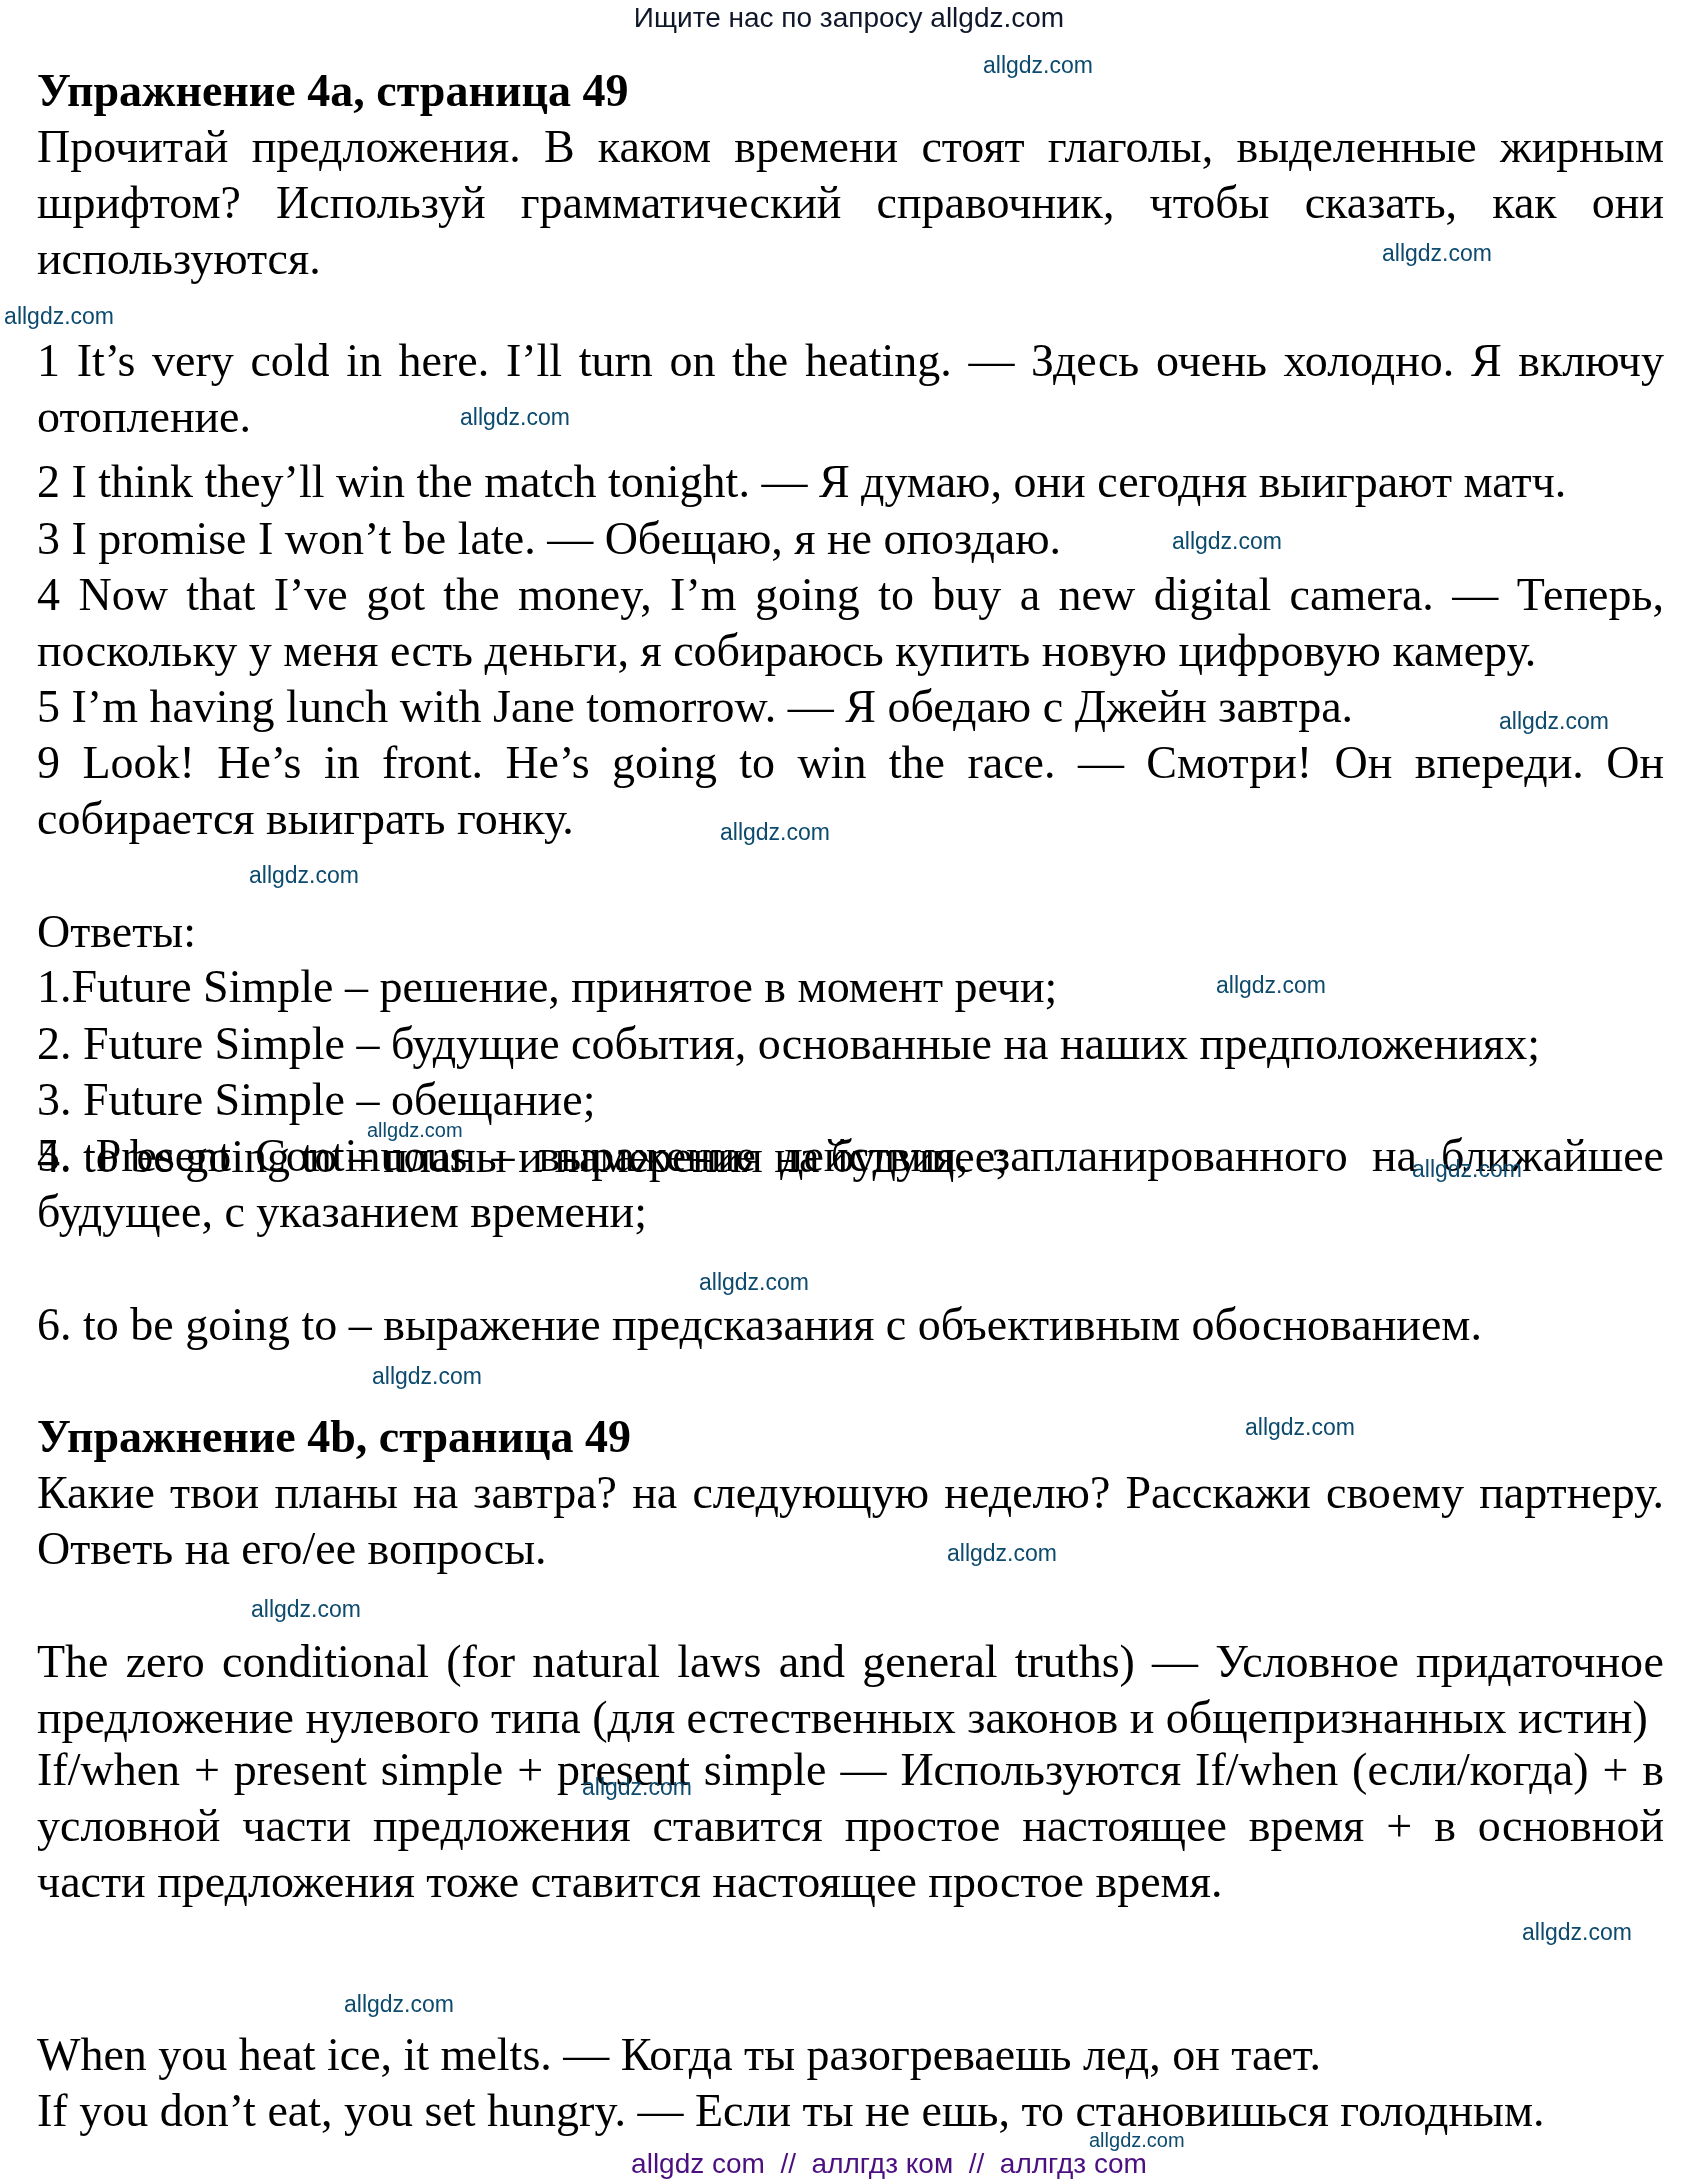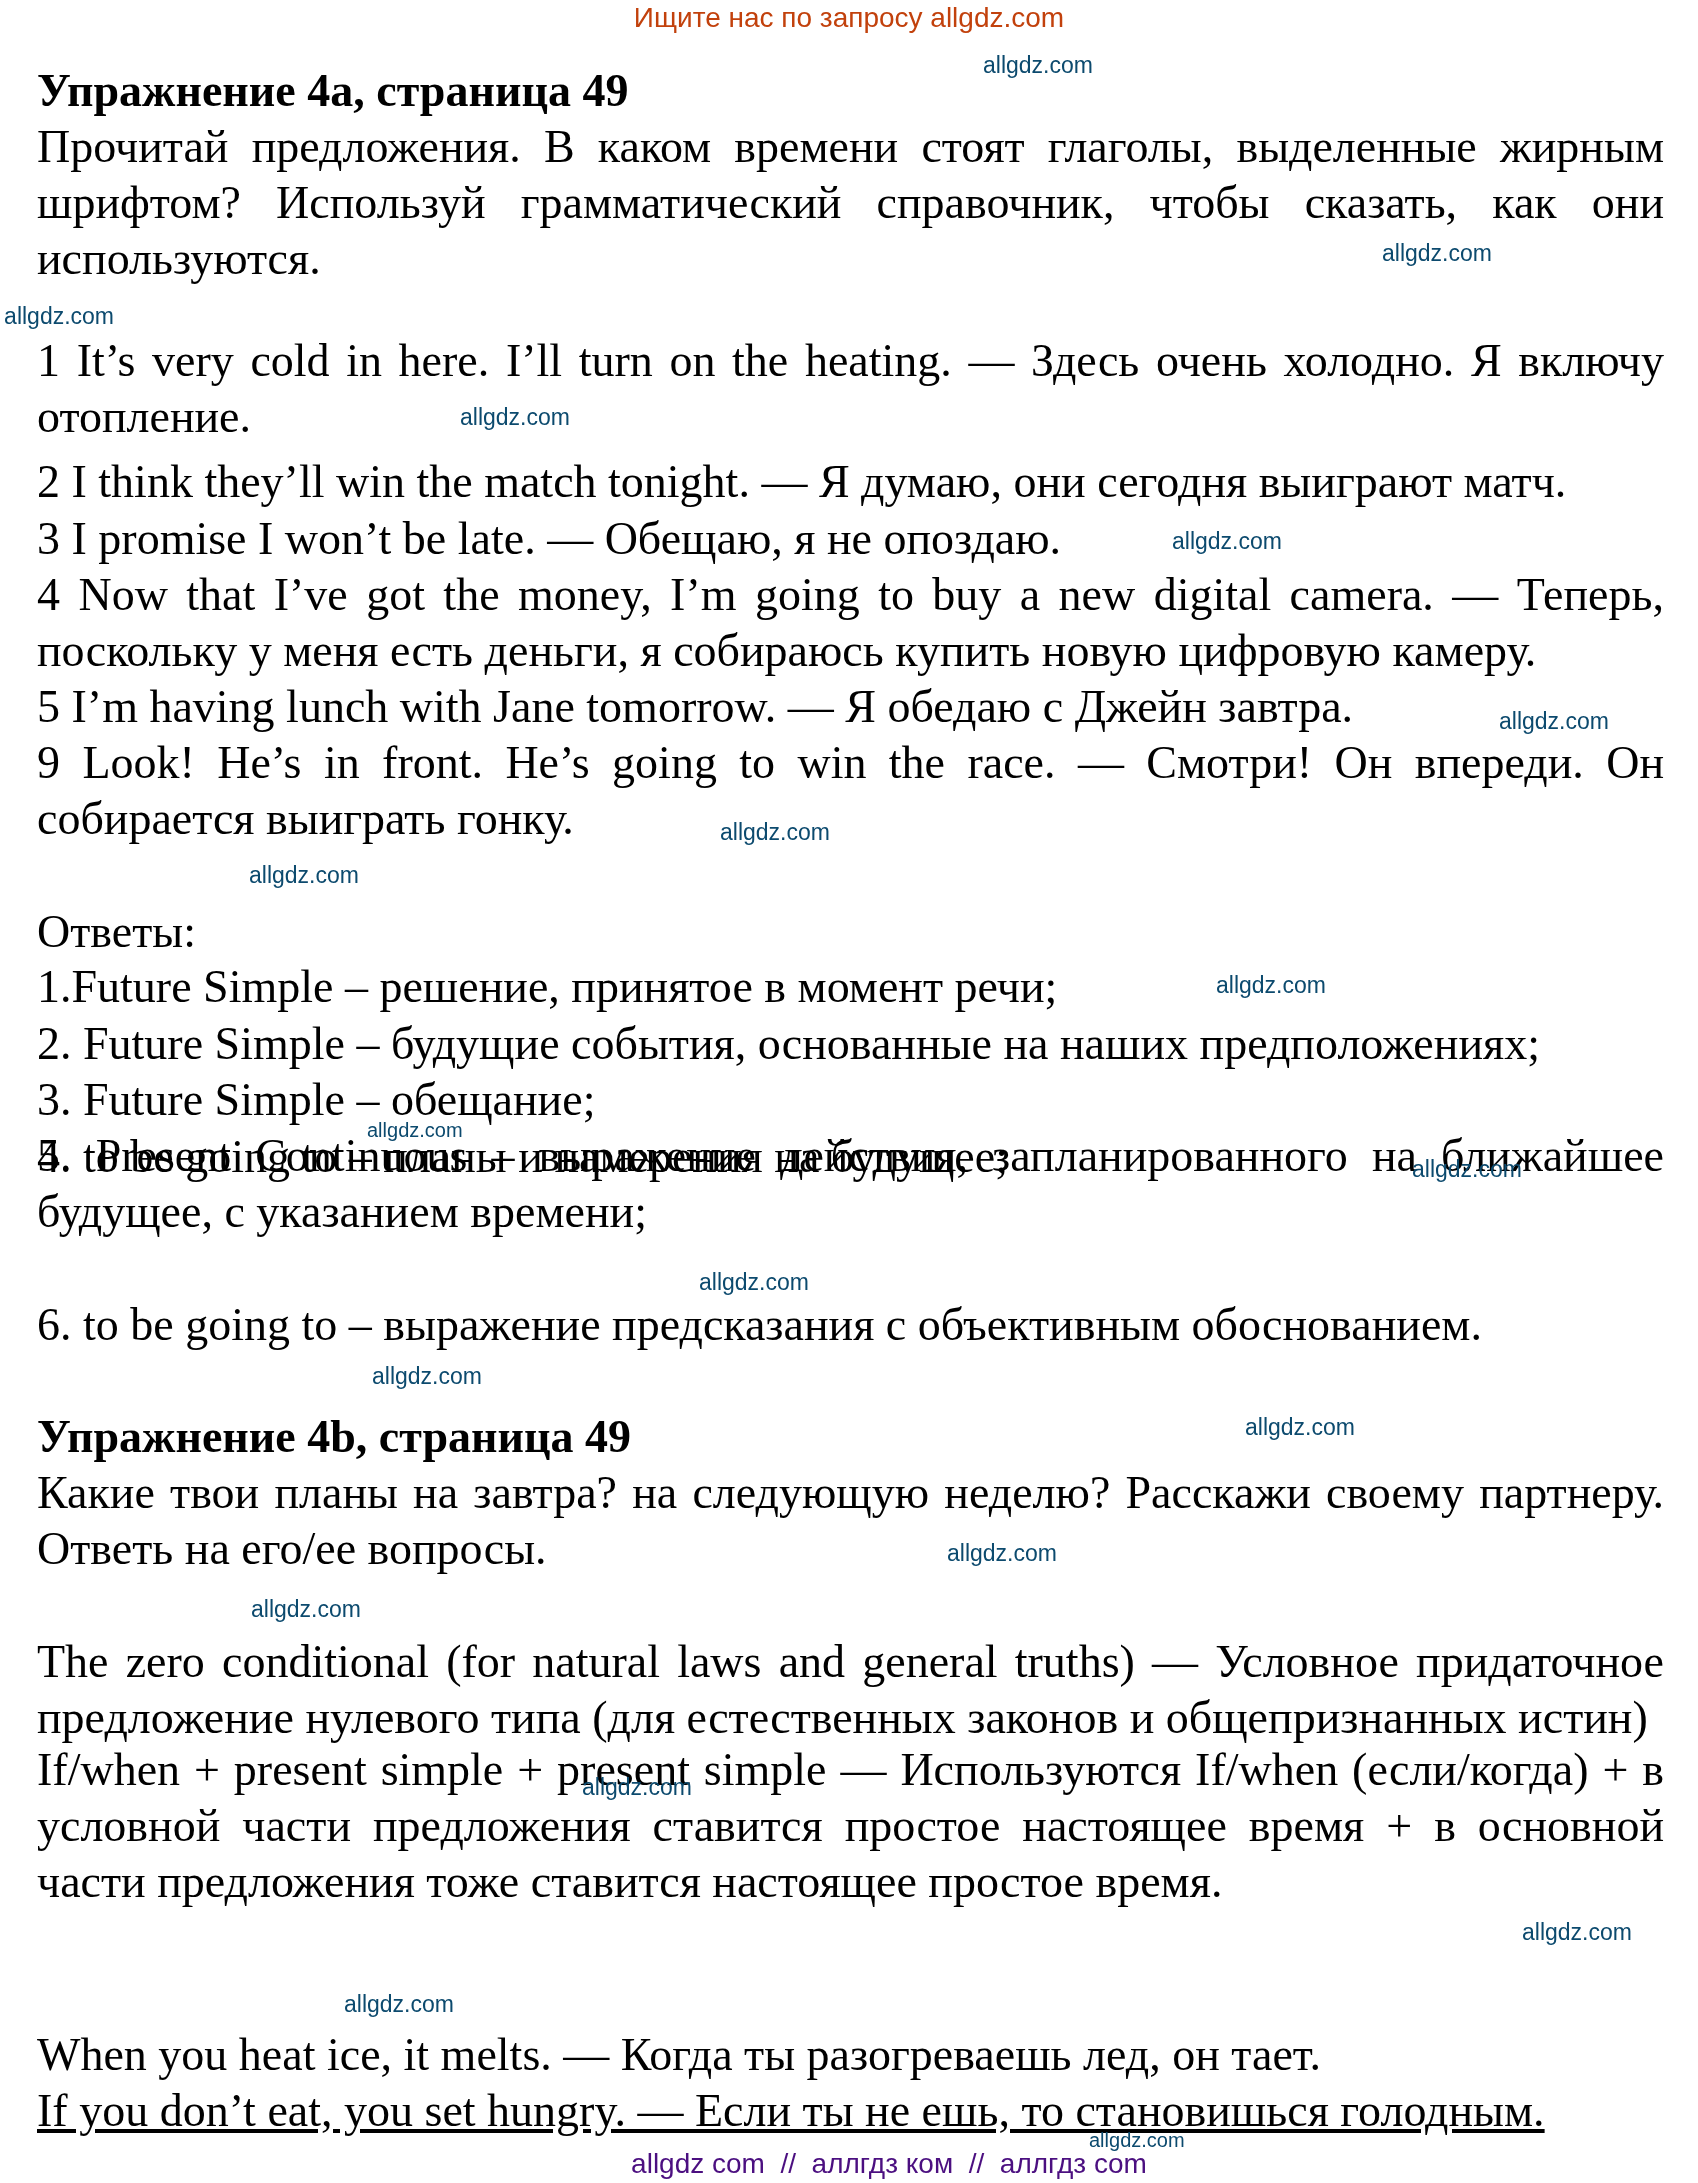--- a/index.html
+++ b/index.html
@@ -1,18 +1,18 @@
 <!DOCTYPE html>
 <html style="font-size:13.3px"><head>
 <meta charset="utf-8">
 <style>
   html, body { margin:0; padding:0; background:#ffffff; }
   body { width:1698px; height:2183px; position:relative; overflow:hidden; }
   .banner { position:absolute; top:0; left:0; width:1698px; height:36px; text-align:center;
-    font-family:"Liberation Sans", sans-serif; font-size:28px; line-height:36px; color:#c2410c; }
+    font-family:"Liberation Sans", sans-serif; font-size:28px; line-height:36px; color:#0f172a; }
   .footer { position:absolute; top:2146px; left:0; width:1698px; height:36px; text-align:center;
     font-family:"Liberation Sans", sans-serif; font-size:28px; line-height:36px; color:#4b0f80; white-space:pre;margin-left:40px; }
   .doc { position:absolute; left:37px; width:1627px;
     font-family:"Liberation Serif", serif; font-size:46px; line-height:56px; color:#000; }
   .h { font-weight:bold; }
   .j { text-align:justify; text-align-last:left; }
   .line { white-space:nowrap; }
   .wm { position:absolute; font-family:"Liberation Sans", sans-serif; font-size:23px; color:#0c4a6e; line-height:25px; white-space:nowrap; }
   .wm.sm { font-size:20px; }
 </style>
@@ -38,21 +38,21 @@
 <div class="doc line" style="top:1072px;">3. Future Simple – обещание;</div>
 <div class="doc line" style="top:1129px;">4. to be going to – планы и намерения на будущее;</div>
 <div class="doc j" style="top:1128px;">5. Present Continuous – выражение действия, запланированного на ближайшее будущее, с указанием времени;</div>
 <div class="doc line" style="top:1297px;">6. to be going to – выражение предсказания с объективным обоснованием.</div>
 
 <div class="doc h line" style="top:1409px;">Упражнение 4b, страница 49</div>
 <div class="doc j" style="top:1465px;">Какие твои планы на завтра? на следующую неделю? Расскажи своему партнеру. Ответь на его/ее вопросы.</div>
 <div class="doc j" style="top:1634px;">The zero conditional (for natural laws and general truths) — Условное придаточное предложение нулевого типа (для естественных законов и общепризнанных истин)</div>
 <div class="doc j" style="top:1742px;">If/when + present simple + present simple — Используются If/when (если/когда) + в условной части предложения ставится простое настоящее время + в основной части предложения тоже ставится настоящее простое время.</div>
 <div class="doc line" style="top:2027px;">When you heat ice, it melts. — Когда ты разогреваешь лед, он тает.</div>
-<div class="doc line" style="top:2083px;text-decoration:underline;">If you don’t eat, you set hungry. — Если ты не ешь, то становишься голодным.</div>
+<div class="doc line" style="top:2083px;">If you don’t eat, you set hungry. — Если ты не ешь, то становишься голодным.</div>
 
 <div class="wm" style="left:983px;top:53px;">allgdz.com</div>
 <div class="wm" style="left:1382px;top:241px;">allgdz.com</div>
 <div class="wm" style="left:4.1px;top:304px;">allgdz.com</div>
 <div class="wm" style="left:460px;top:405px;">allgdz.com</div>
 <div class="wm" style="left:1172px;top:529px;">allgdz.com</div>
 <div class="wm" style="left:1499px;top:709px;">allgdz.com</div>
 <div class="wm" style="left:720px;top:820px;">allgdz.com</div>
 <div class="wm" style="left:249px;top:863px;">allgdz.com</div>
 <div class="wm" style="left:1216px;top:973px;">allgdz.com</div>

